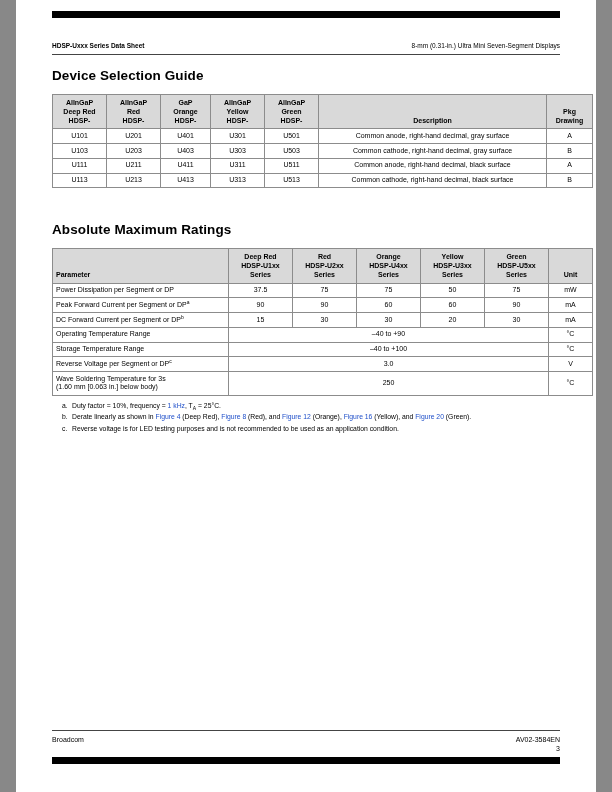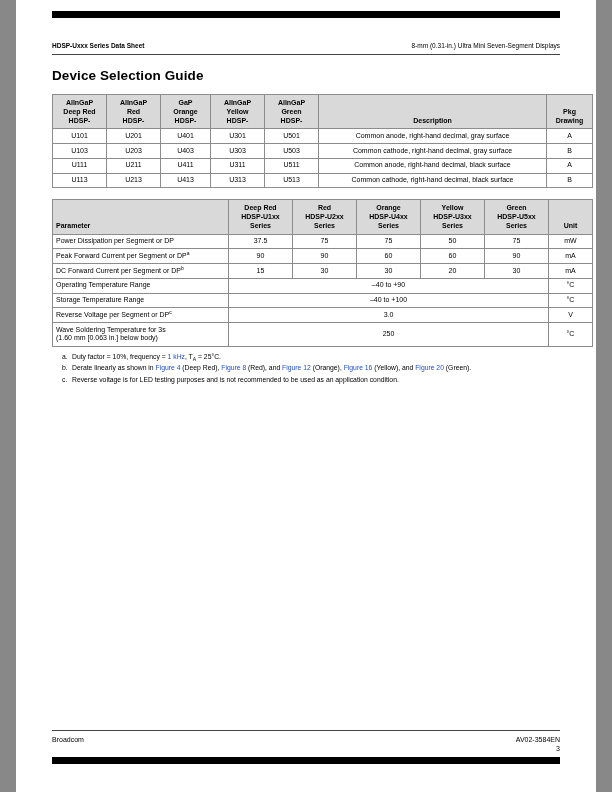--- a/index.html
+++ b/index.html
@@ -128,20 +128,21 @@
           <td>U213</td>
           <td>U413</td>
           <td>U313</td>
           <td>U513</td>
           <td>Common cathode, right-hand decimal, black surface</td>
           <td>B</td>
         </tr>
       </tbody>
     </table>
 
+    <h1 class="section-title amr-title">Absolute Maximum Ratings</h1>
 
     <table>
       <colgroup>
         <col style="width:176px">
           <col style="width:64px">
           <col style="width:64px">
         <col style="width:64px">
           <col style="width:64px">
           <col style="width:64px">
         <col style="width:44px">

